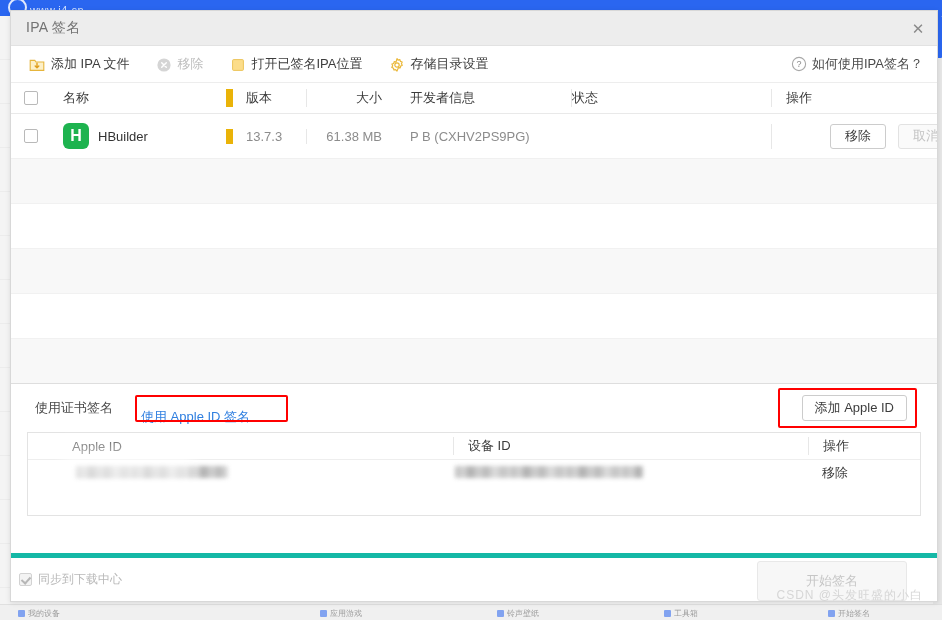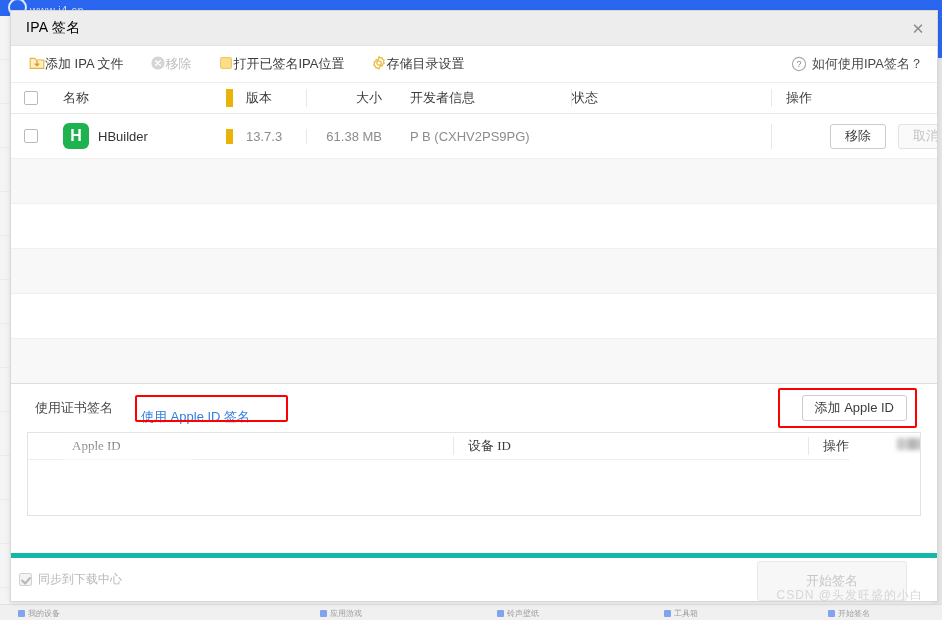--- a/index.html
+++ b/index.html
@@ -129,21 +129,21 @@
     background: #ededed;
     border-bottom: 1px solid #e2e2e2;
     display: flex;
     align-items: center;
     flex: none;
     position: relative;
   }
   #dialog-title {
     margin-left: 15px;
     font-size: 14px;
-    color: #000000;
+    color: #737373;
     letter-spacing: .3px;
   }
   #close-button {
     position: absolute;
     right: 8px; top: 6px;
     width: 22px; height: 22px;
     display: flex;
     align-items: center;
     justify-content: center;
     color: #8a8a8a;
@@ -157,22 +157,22 @@
     height: 36px;
     flex: none;
     background: #ffffff;
     display: flex;
     align-items: center;
     padding: 0 14px 0 18px;
     position: relative;
   }
   .tb-item {
     display: flex;
-    align-items: flex-start;
-    gap: 0;
+    align-items: flex-end;
+    gap: 6px;
     margin-right: 26px;
     font-size: 13px;
     color: #3d3d3d;
     cursor: pointer;
     white-space: nowrap;
   }
   .tb-item.disabled { color: #bdbdbd; cursor: default; }
   .tb-ico { width: 16px; height: 16px; flex: none; display: block; }
   #help-link {
     margin-left: auto;
@@ -308,22 +308,22 @@
   #redbox-tab { left: 108px; top: 11px; width: 153px; height: 27px; }
   #redbox-add { right: 4px; top: 4px; width: 139px; height: 40px; }
 
   
   #id-table {
     border: 1px solid #e3e3e3;
     box-sizing: border-box;
     height: 84px;
     background: #fff;
     display: flex;
+    flex-direction: column;
     overflow: hidden;
-    font-family: Liberation Serif, serif;
   }
   #id-head {
     height: 26px;
     display: flex;
     align-items: center;
     font-size: 13px;
     color: #3c3c3c;
     border-bottom: 1px solid #eee;
     flex: none;
   }

